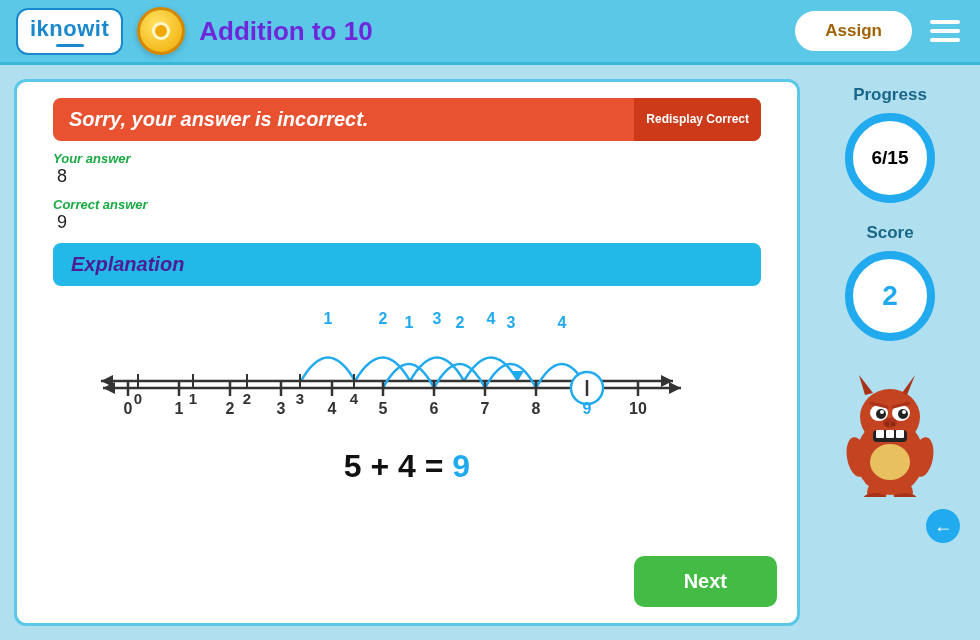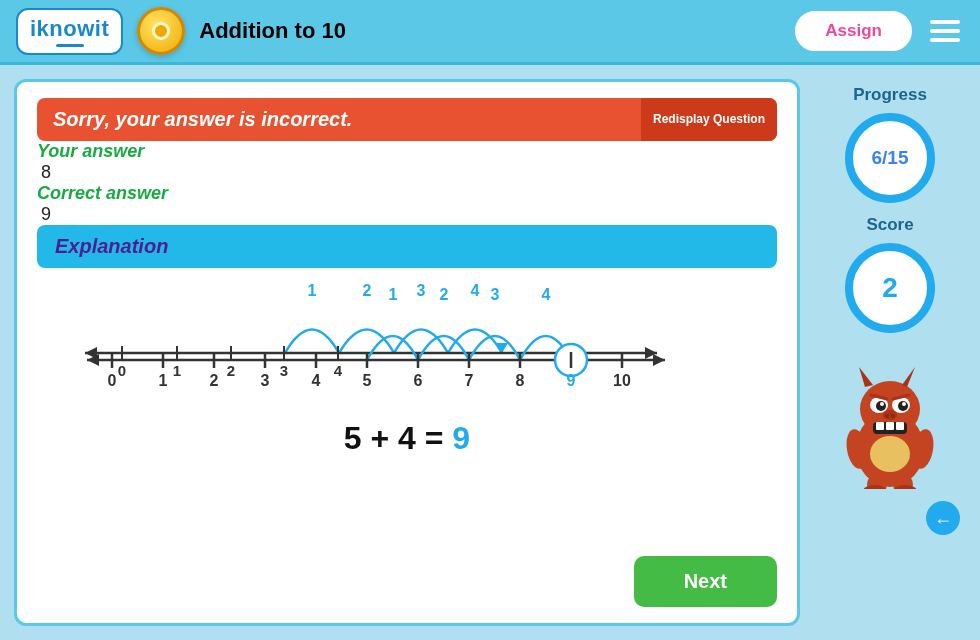--- a/index.html
+++ b/index.html
@@ -48,33 +48,33 @@
       border: 3px solid #d48800;
       box-shadow: 0 2px 6px rgba(0,0,0,0.2);
     }
     .coin-inner {
       width: 18px; height: 18px;
       background: #f0a800;
       border-radius: 50%;
       border: 3px solid #fff8cc;
     }
     .header-title {
-      font-size: 22px;
+      font-size: 26px;
       font-weight: 700;
-      color: #000000;
+      color: #6d28d9;
       flex: 1;
     }
     .assign-btn {
       background: white;
       border: 2.5px solid white;
       border-radius: 22px;
       padding: 8px 28px;
       font-size: 17px;
       font-weight: 700;
-      color: #ec4899;
+      color: #a16207;
       cursor: pointer;
     }
     .menu-btn {
       background: none;
       border: none;
       cursor: pointer;
       display: flex; flex-direction: column; gap: 5px; padding: 4px;
     }
     .menu-btn span {
       display: block; width: 30px; height: 4px;
@@ -87,23 +87,24 @@
       height: calc(640px - 65px);
     }
 
     
     .content {
       flex: 1;
       background: white;
       margin: 14px 0 14px 14px;
       border-radius: 12px;
       border: 3px solid #5cc8e8;
-      padding: 16px 20px;
+      padding: 16px 36px;
       display: flex;
       flex-direction: column;
+      gap: 10px;
       position: relative;
     }
 
     
     .incorrect-banner {
       background: #e85230;
       border-radius: 8px;
       display: flex;
       align-items: stretch;
       overflow: hidden;
@@ -124,21 +125,21 @@
       padding: 8px 12px;
       cursor: pointer;
       border: none;
       text-align: center;
       line-height: 1.3;
       min-width: 72px;
     }
 
     
     .answer-label {
-      font-size: 18px;
+      font-size: 13px;
       font-weight: 800;
       color: #1aaa44;
       font-style: italic;
     }
     .answer-value {
       font-size: 18px;
       color: #222;
       margin-left: 4px;
     }
 
@@ -198,21 +199,21 @@
       font-weight: 800;
       color: #1a6688;
     }
     .progress-circle {
       width: 90px; height: 90px;
       border-radius: 50%;
       border: 8px solid #22aaee;
       display: flex; align-items: center; justify-content: center;
       font-size: 19px;
       font-weight: 900;
-      color: #3b82f6;
+      color: #000000;
       background: white;
     }
     .score-circle {
       width: 90px; height: 90px;
       border-radius: 50%;
       border: 8px solid #22aaee;
       display: flex; align-items: center; justify-content: center;
       font-size: 28px;
       font-weight: 900;
       color: #22aaee;
@@ -265,21 +266,21 @@
     <span></span>
   </button>
 </div>
 
 <div class="main">
 
   <div class="content">
 
     <div class="incorrect-banner">
       <div class="incorrect-text">Sorry, your answer is incorrect.</div>
-      <button class="redisplay-btn">Redisplay Question</button>
+      <button class="redisplay-btn">Redisplay Correct</button>
     </div>
 
     <div>
       <div class="answer-label">Your answer</div>
       <div class="answer-value">8</div>
     </div>
 
     <div>
       <div class="answer-label">Correct answer</div>
       <div class="answer-value">9</div>
@@ -390,21 +391,21 @@
 
     <button class="next-btn">Next</button>
 
   </div>
 
   <div class="sidebar">
     <div class="sidebar-label">Progress</div>
     <div class="progress-circle">
       <span>6/15</span>
     </div>
-    <div class="sidebar-label" style="margin-top:4px">Score</div>
+    <div class="sidebar-label" style="margin-top:12px">Score</div>
     <div class="score-circle">
       <span>2</span>
     </div>
 
     <div class="monster-area">
       <svg viewBox="0 0 110 140" width="110" height="140">
 
         <ellipse cx="55" cy="100" rx="34" ry="38" fill="#c44422"></ellipse>
 
         <ellipse cx="55" cy="60" rx="30" ry="28" fill="#c44422"></ellipse>

